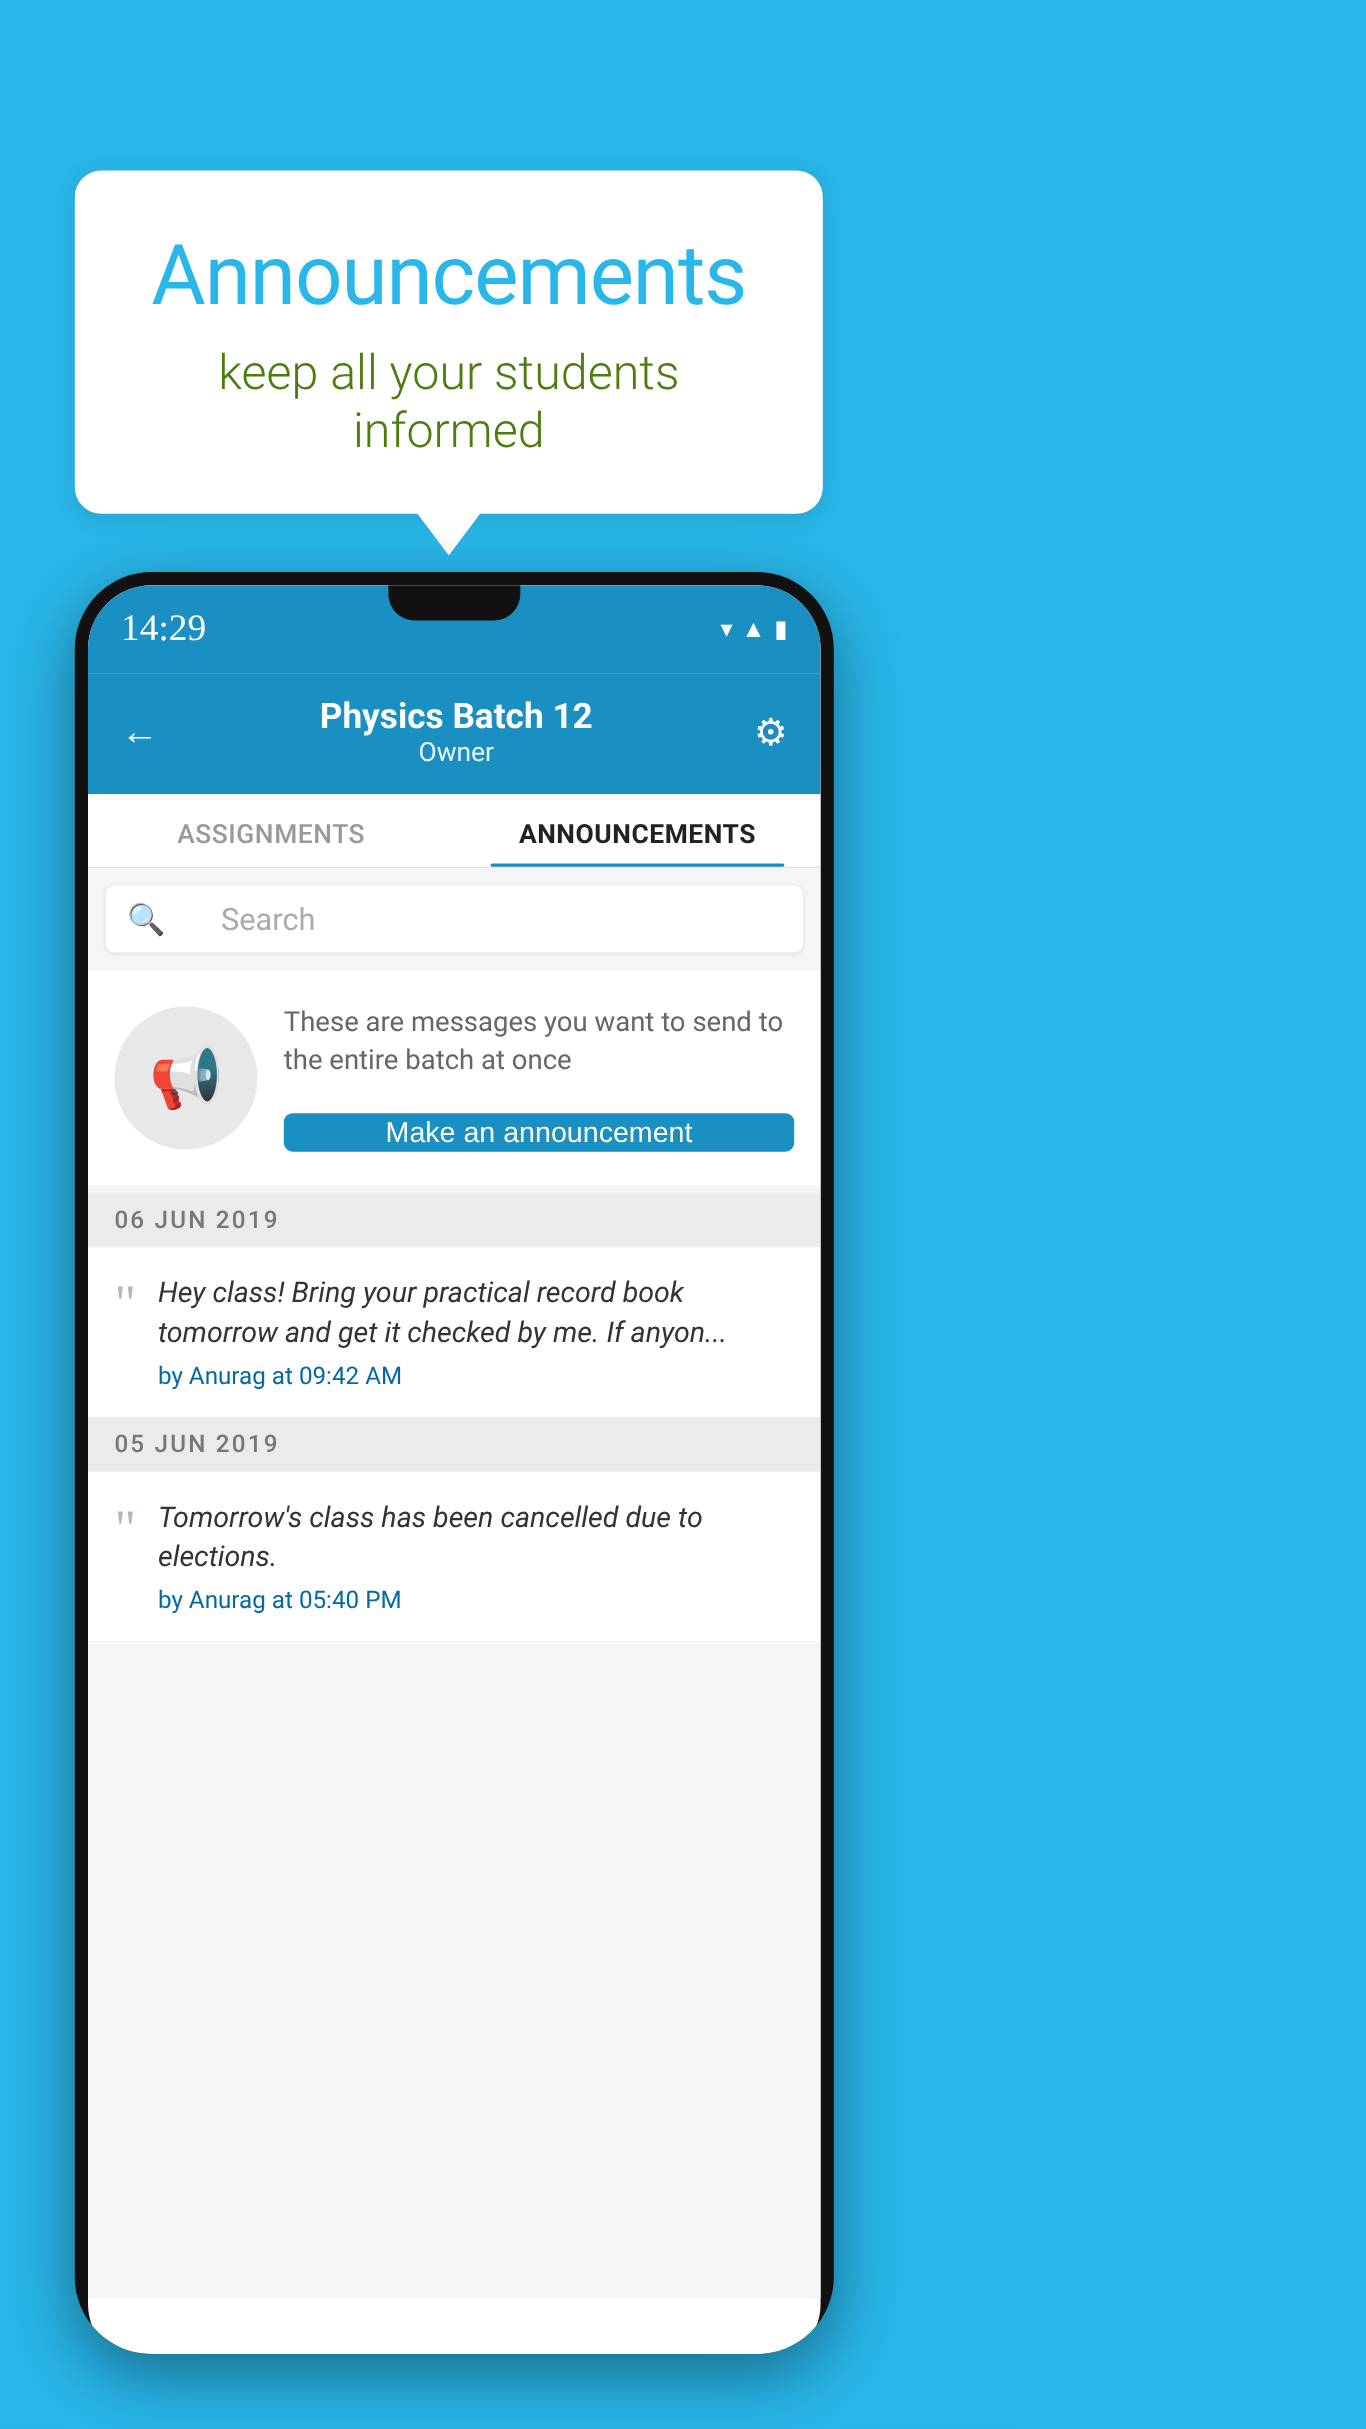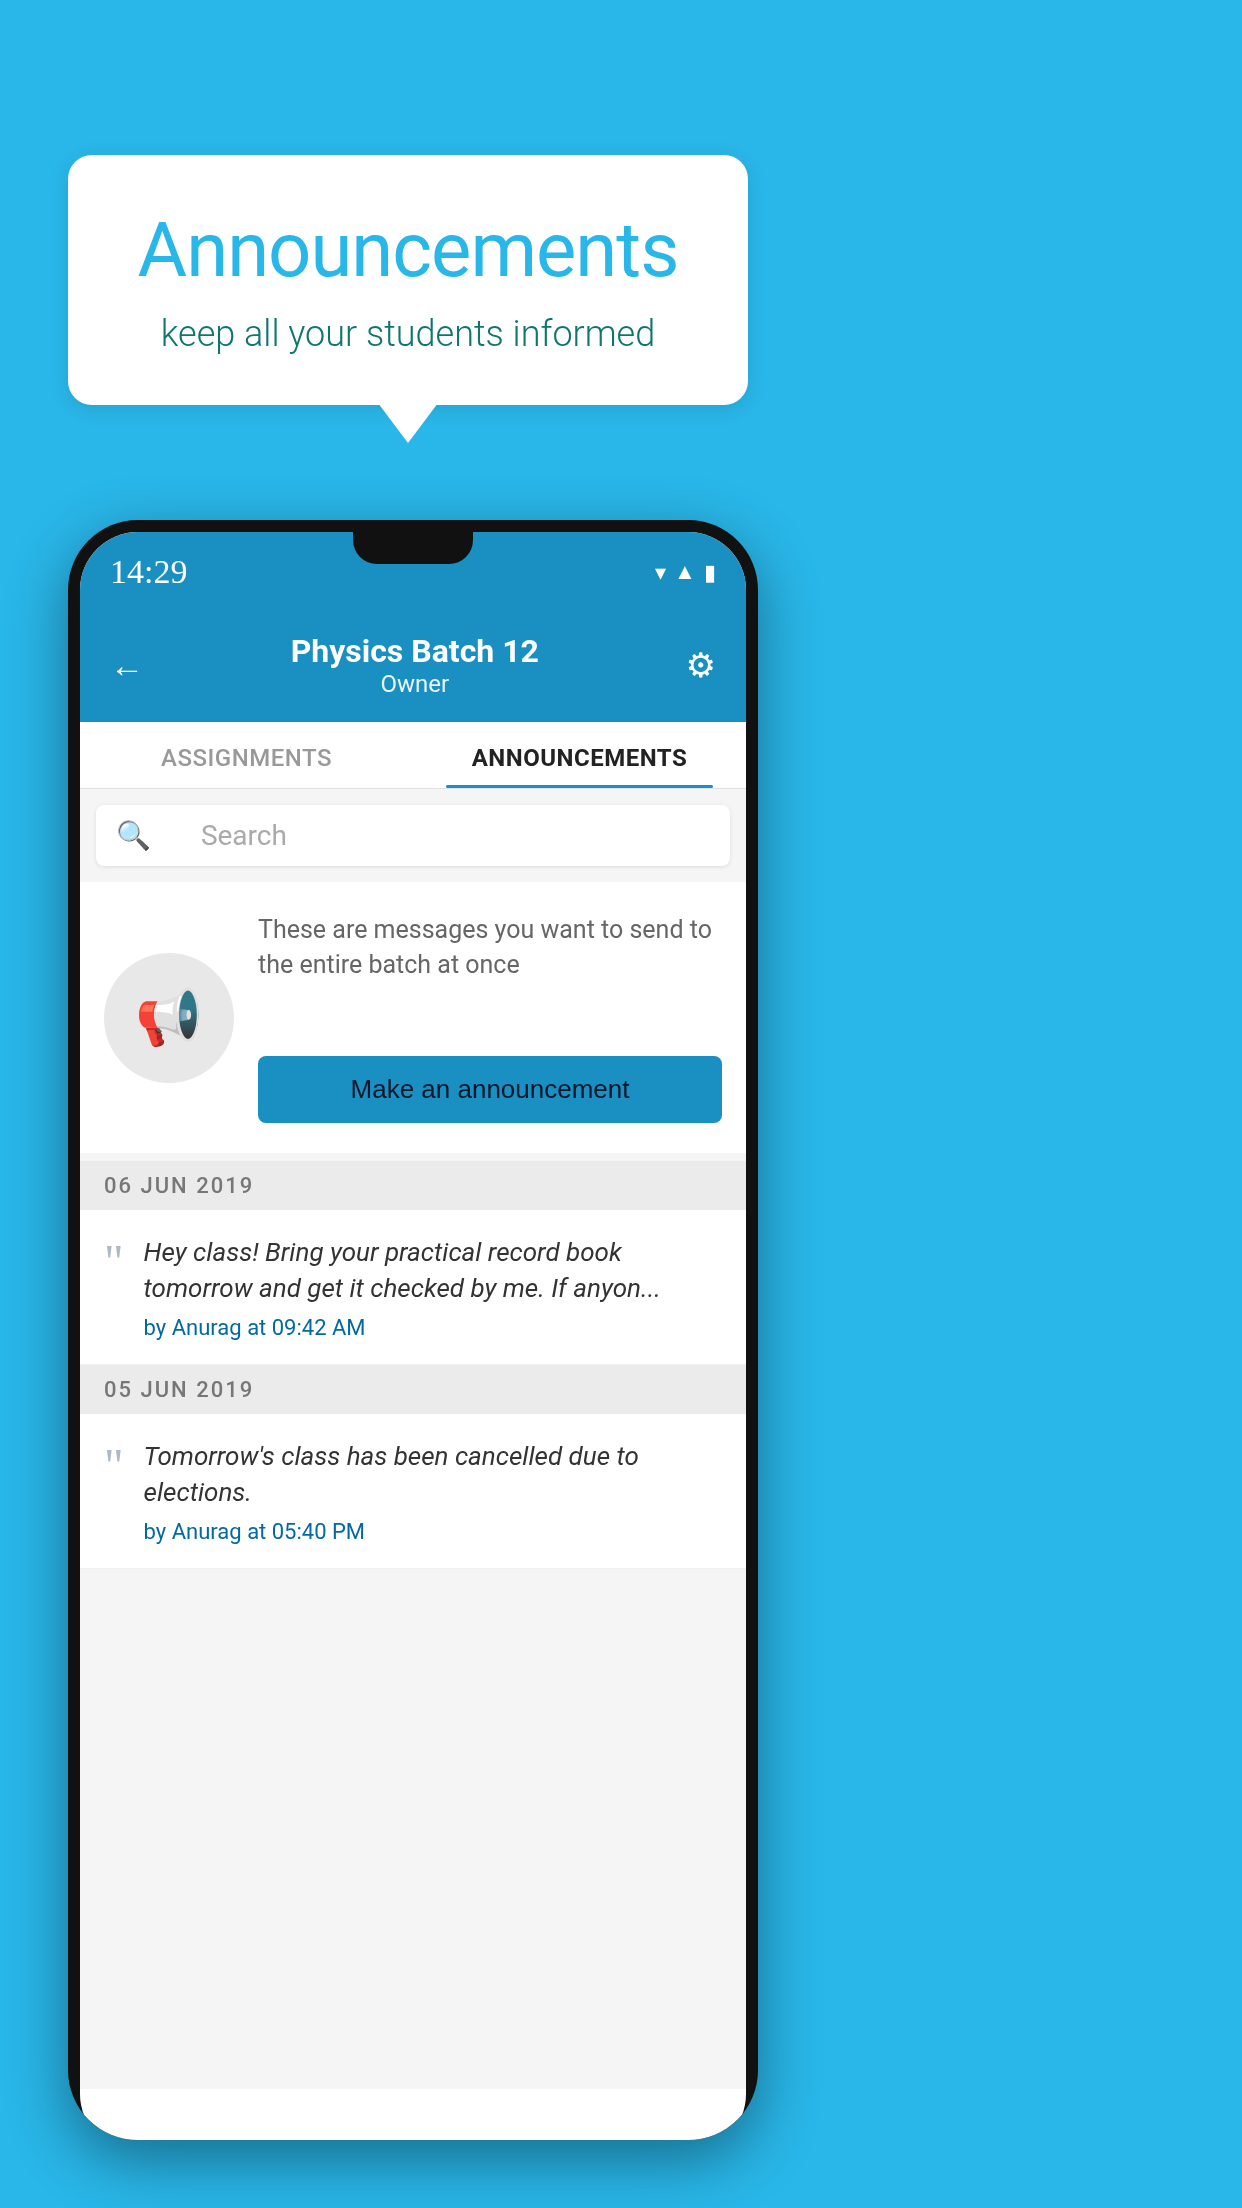--- a/index.html
+++ b/index.html
@@ -45,22 +45,22 @@
 
     .bubble-title {
       font-size: 76px;
       color: #29b6e8;
       font-weight: 400;
       margin-bottom: 18px;
       letter-spacing: -1px;
     }
 
     .bubble-subtitle {
-      font-size: 36px;
-      color: #0f766e;
+      font-size: 44px;
+      color: #4d7c0f;
       font-weight: 300;
     }
 
     
     .phone-frame {
       position: absolute;
       top: 520px;
       left: 68px;
       width: 690px;
       height: 1620px;
@@ -245,29 +245,28 @@
 
     .intro-text {
       color: #666;
       font-size: 25px;
       line-height: 1.4;
       margin-bottom: 30px;
     }
 
     .make-announcement-btn {
       background: #1a8fc1;
-      color: #0f172a;
+      color: #ffffff;
       border: none;
       border-radius: 8px;
-      padding: 18px 28px;
+      padding: 2px 28px;
       font-size: 26px;
       font-weight: 500;
       cursor: pointer;
       width: 100%;
-      margin-top: 44px;
     }
 
     
     .date-divider {
       background: #ebebeb;
       padding: 12px 24px;
       font-size: 22px;
       color: #777;
       font-weight: 500;
       letter-spacing: 2px;

